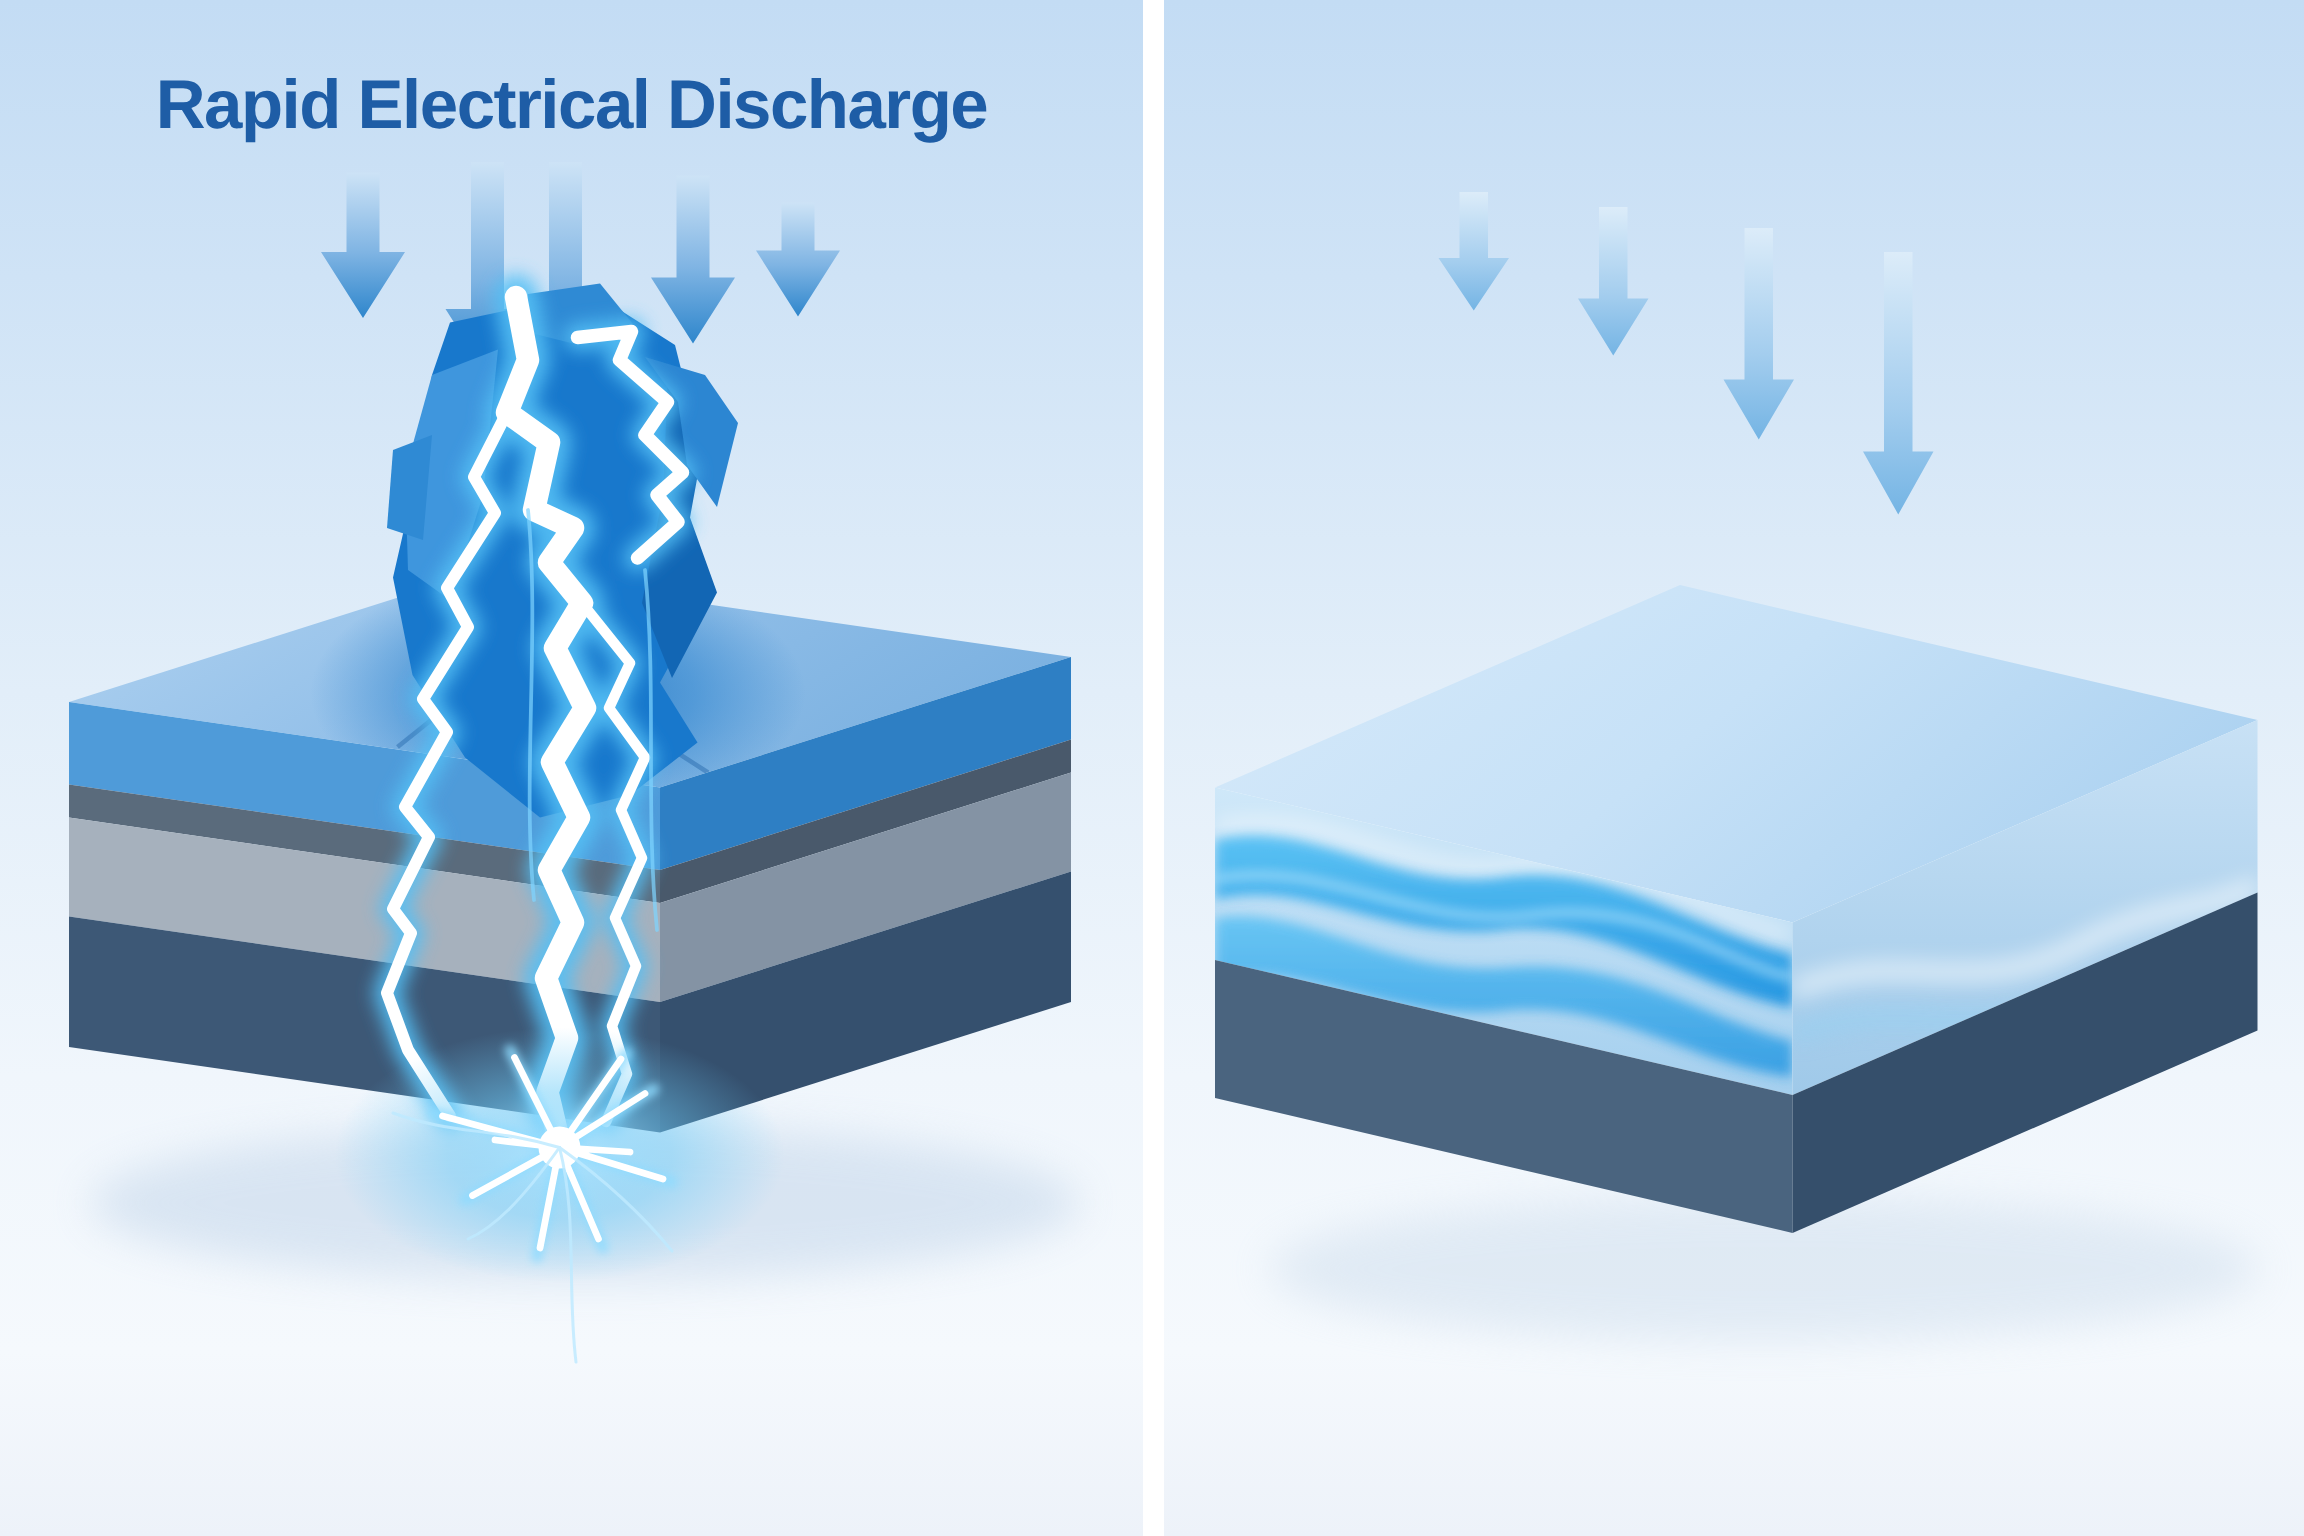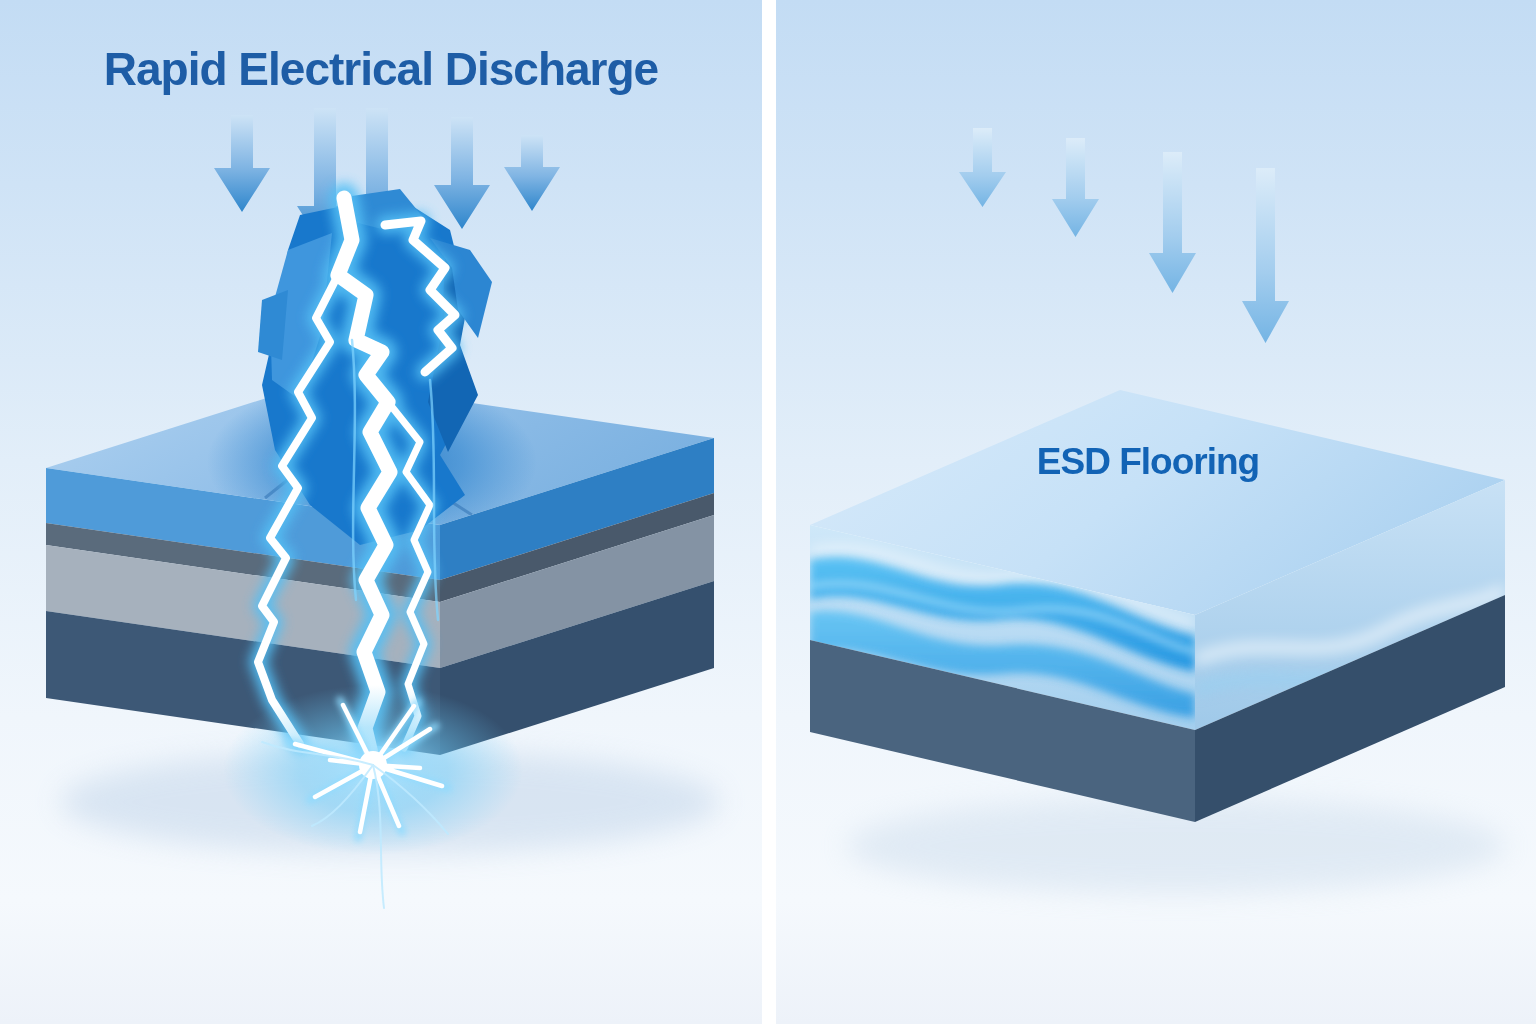--- a/index.html
+++ b/index.html
@@ -230,16 +230,15 @@
           <g clip-path="url(#wavyClipS)">
             <path d="M419,660 C490,630 540,668 610,630 C660,602 695,608 729,590" stroke="#ffffff" stroke-width="12" fill="none" opacity="0.6" filter="url(#rblur7)"></path>
             <path d="M419,690 C495,662 545,700 615,662 C665,636 700,640 729,622" stroke="#8fd0f5" stroke-width="10" fill="none" opacity="0.55" filter="url(#rblur7)"></path>
           </g>
         </g>
 
         <polygon points="34,640 419,730 419,822 34,732" fill="#4a647f"></polygon>
         <polygon points="419,730 729,595 729,687 419,822" fill="#354f6b"></polygon>
       </g>
     </svg>
-    <div id="esd-label">ESD Flooring</div>
   </div>
 
 </div>
 
 </body></html>

